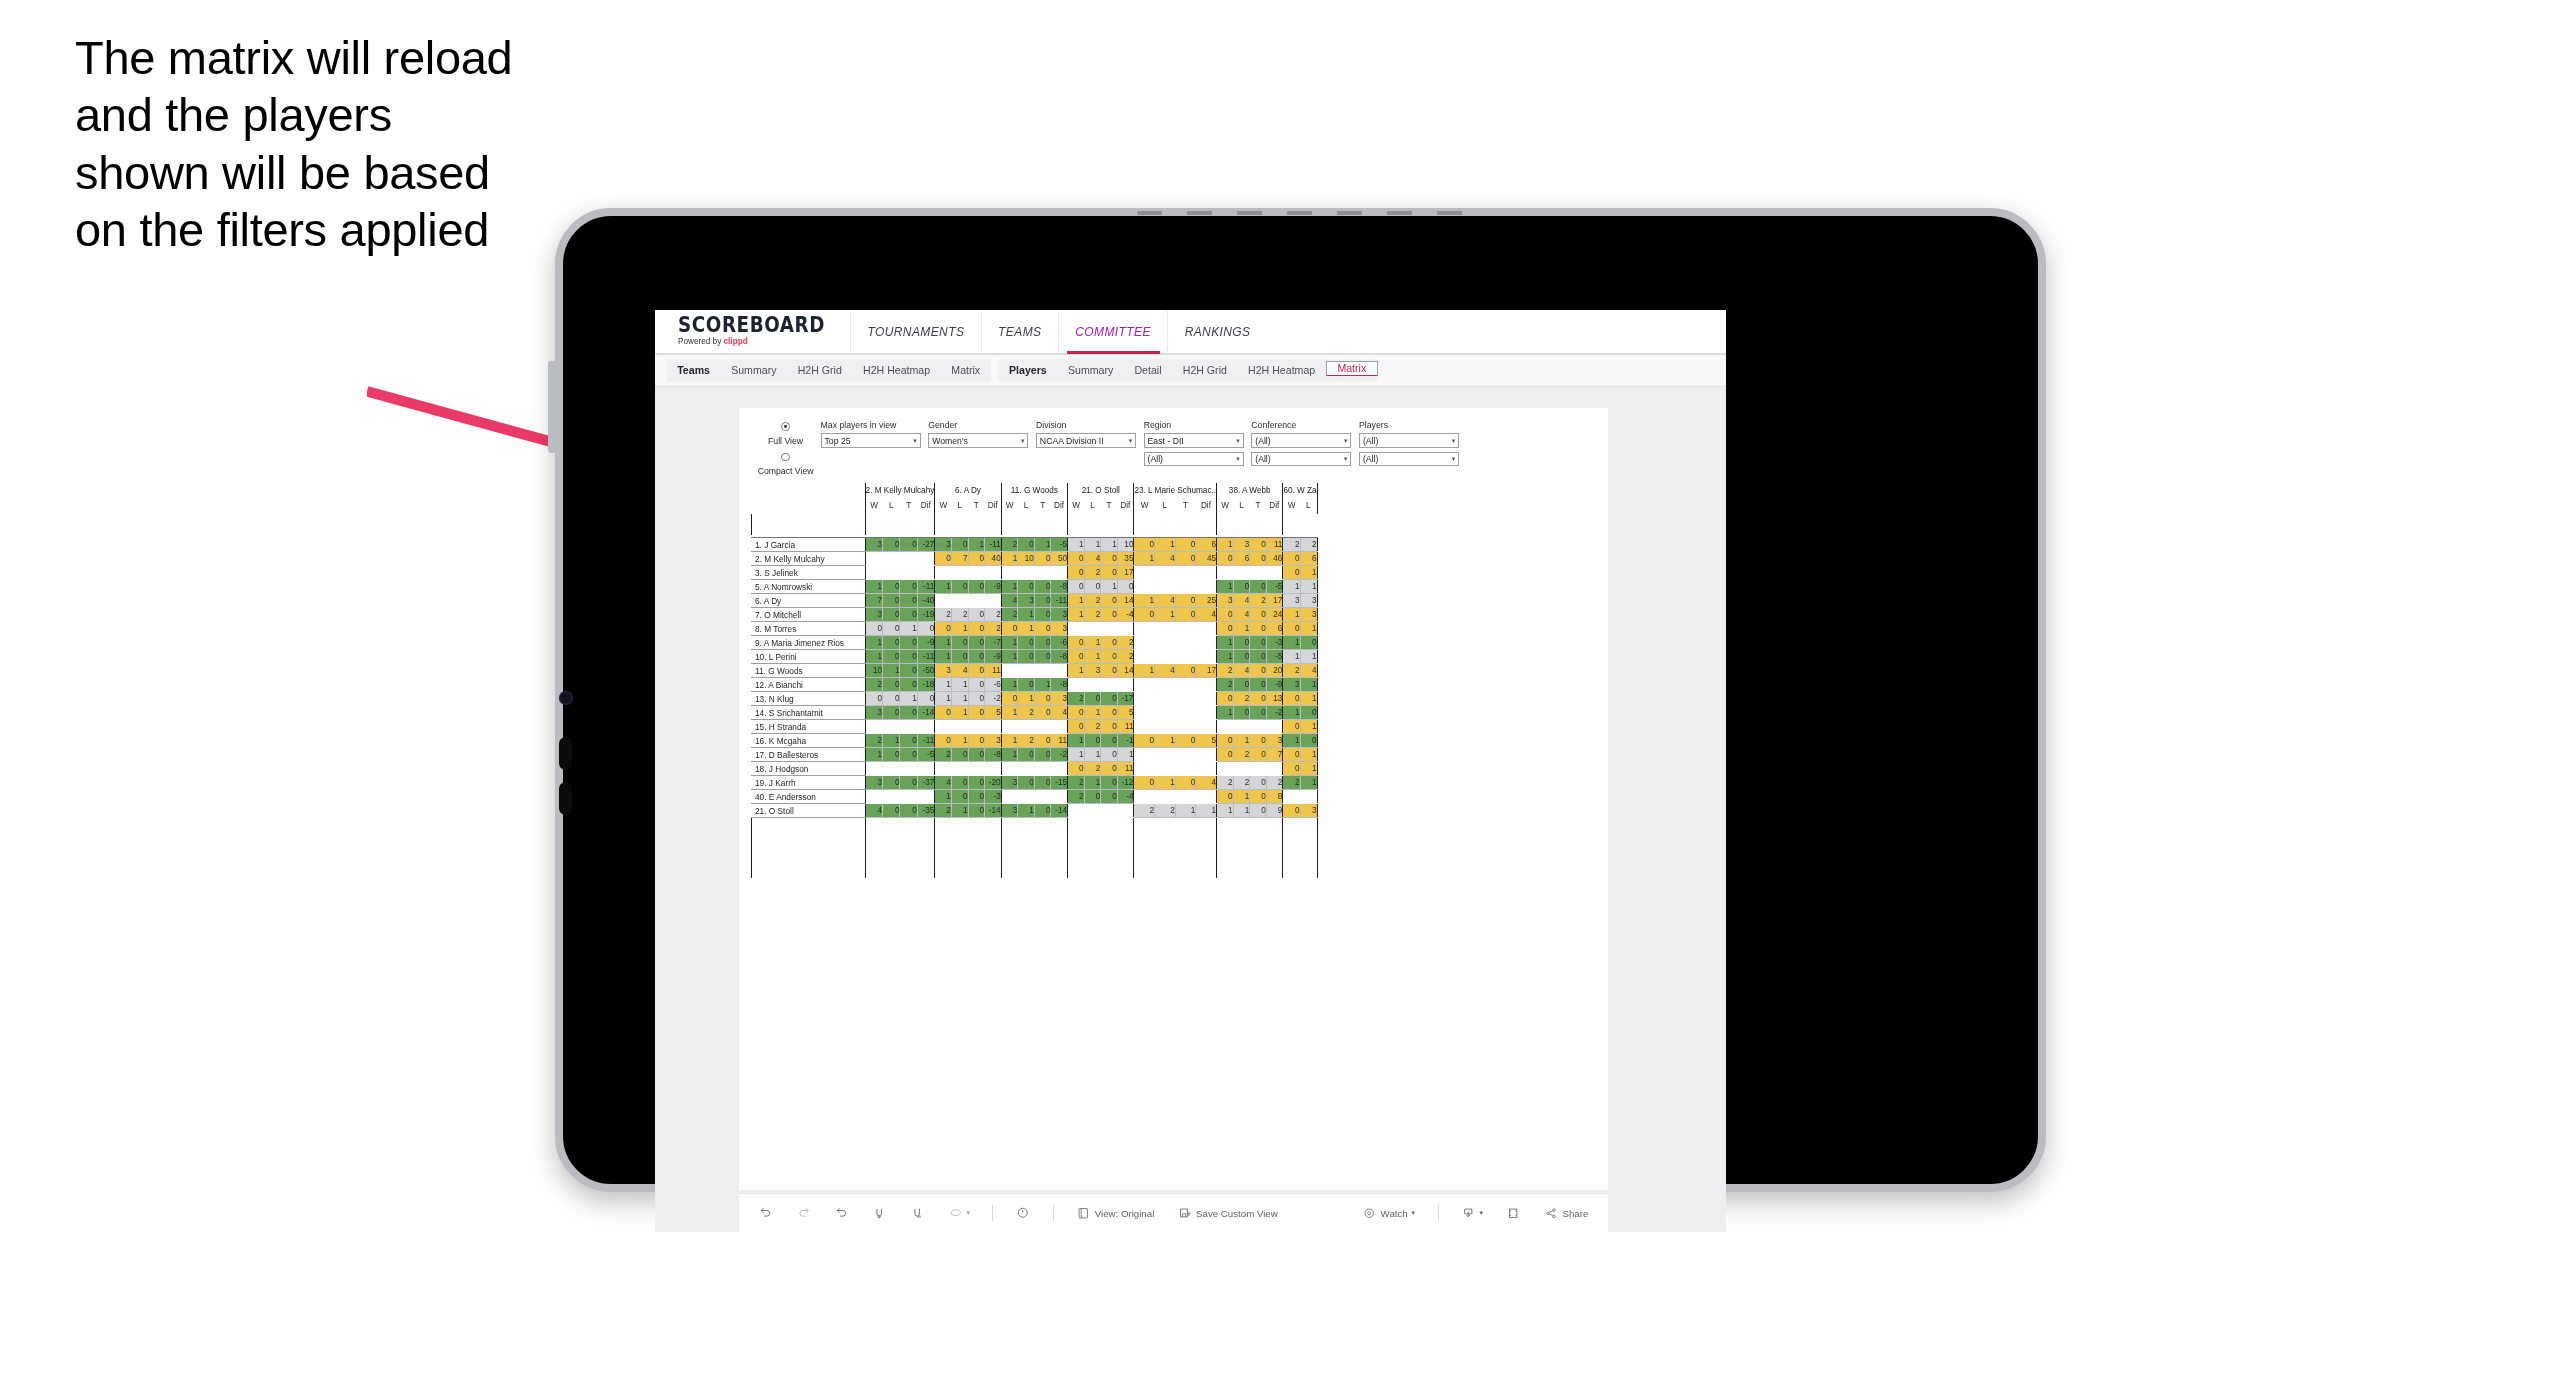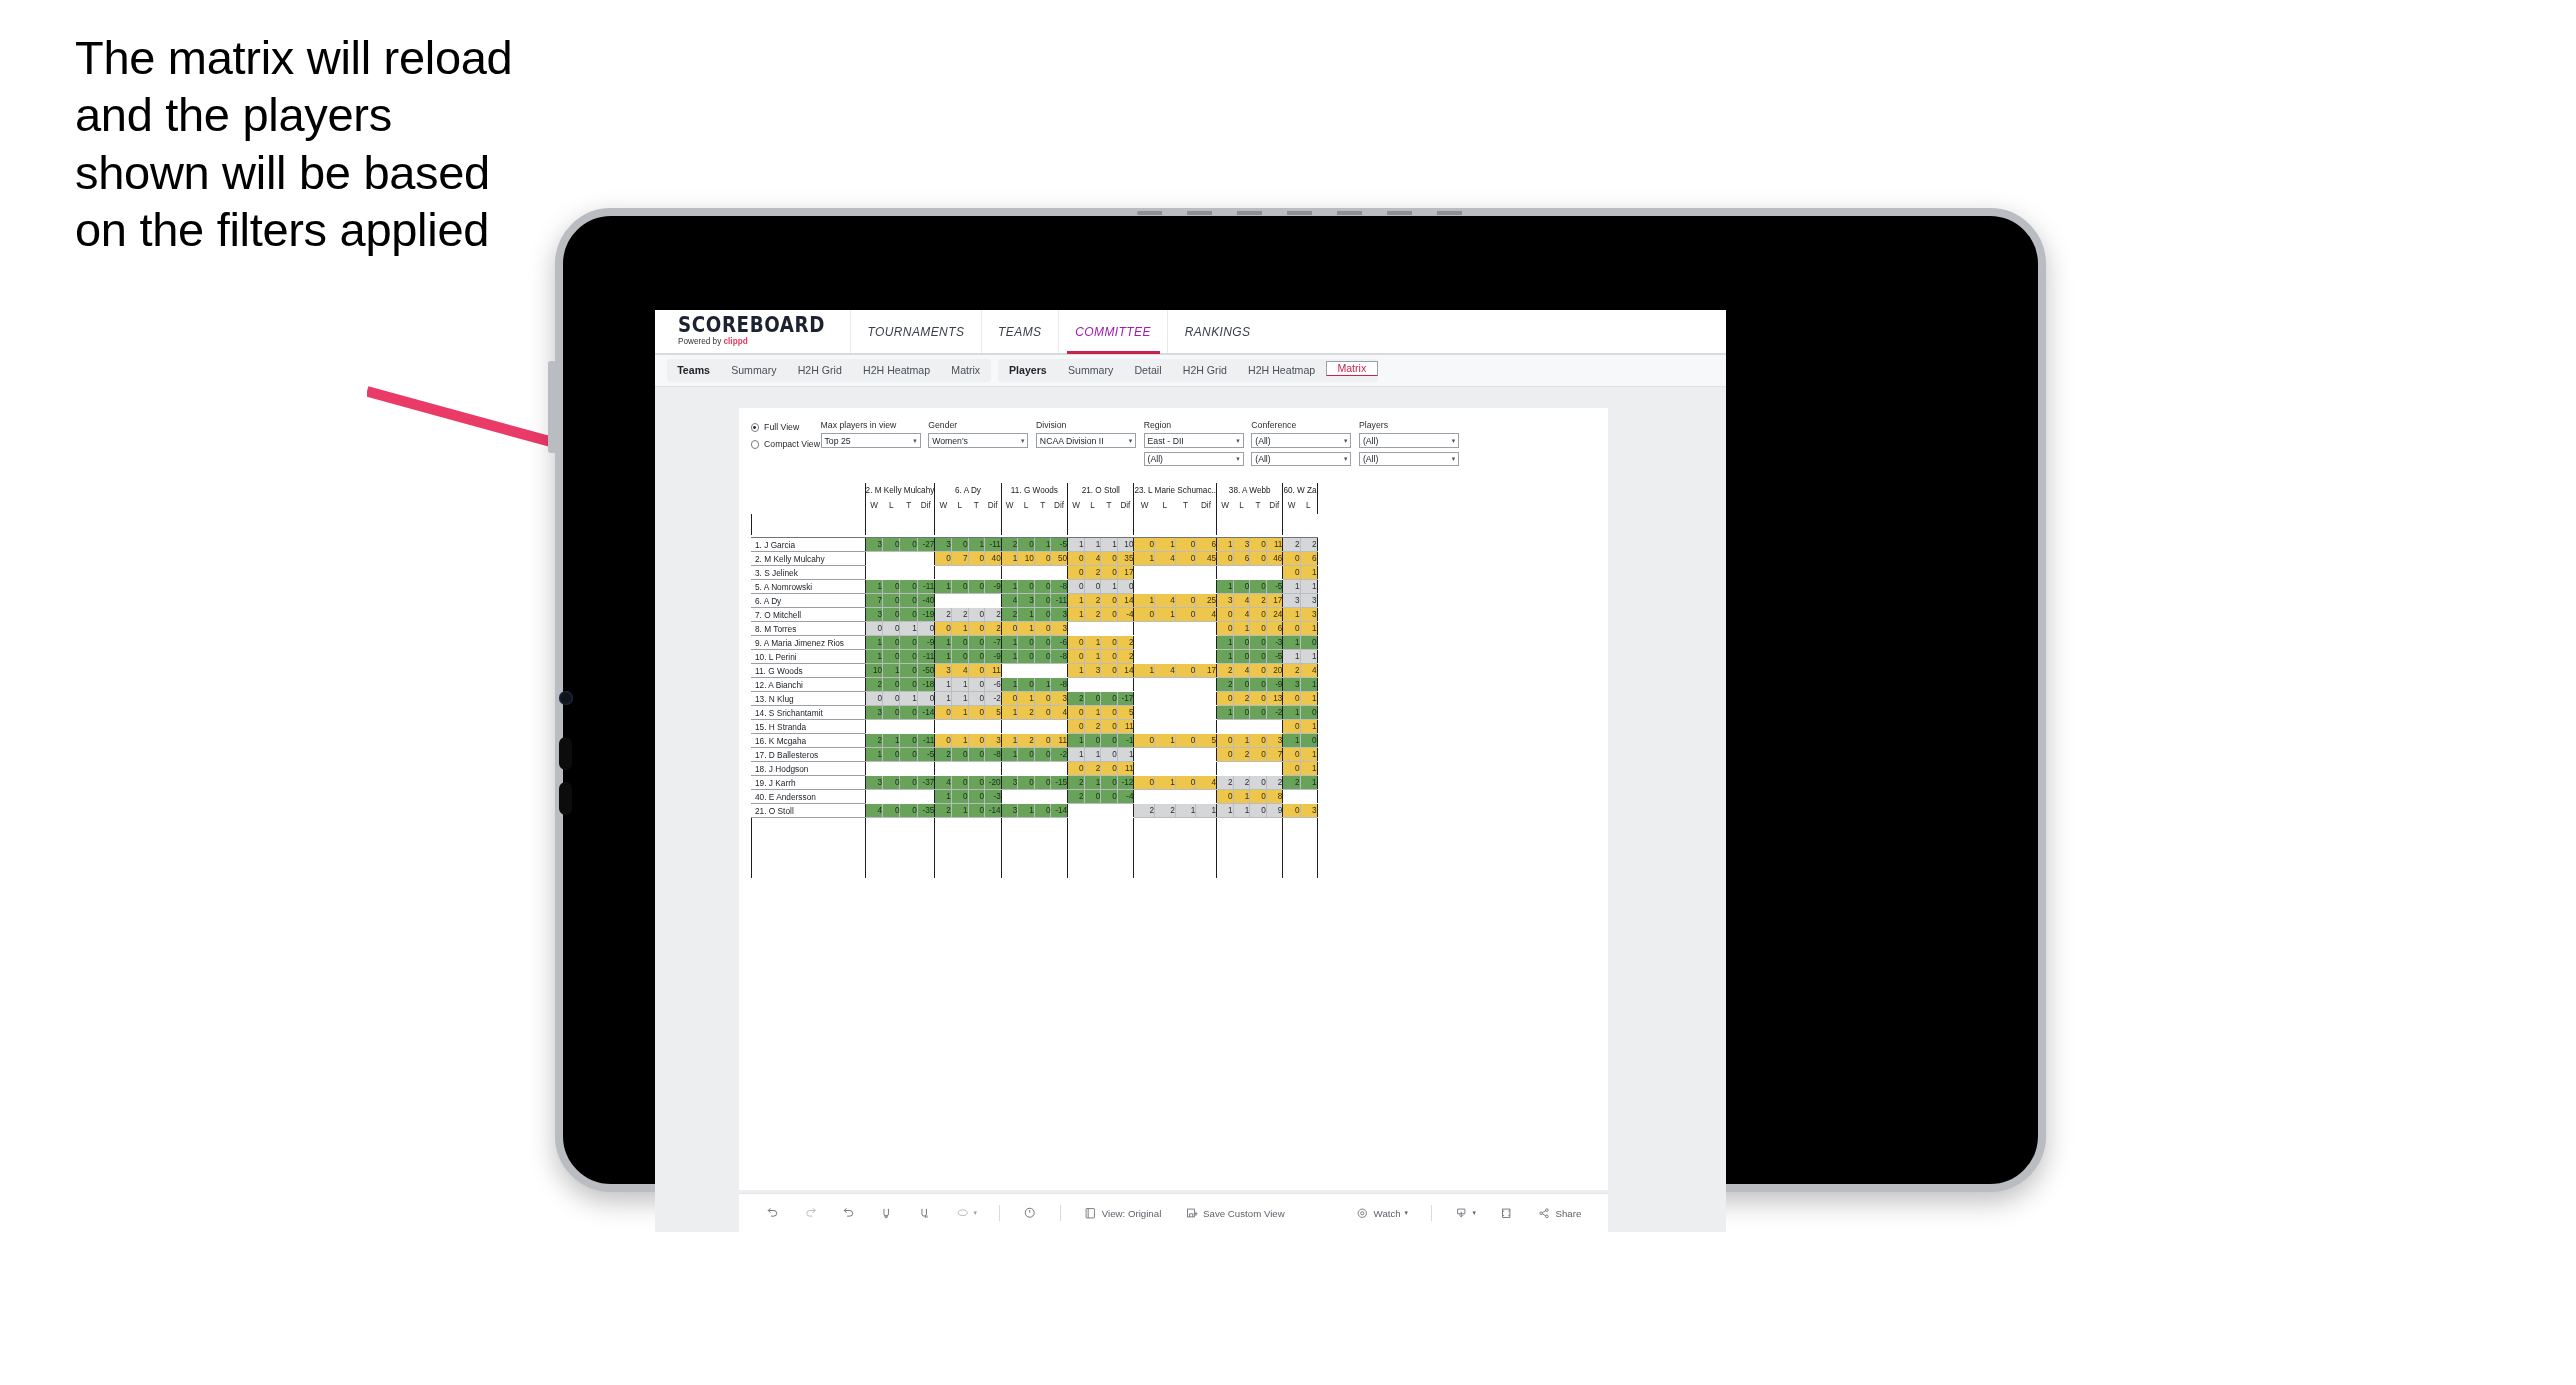--- a/index.html
+++ b/index.html
@@ -88,21 +88,21 @@
   
   #sheet{ position:absolute; left:0; right:0; top:78px; bottom:0; background:#eceef0; }
   #paper{
     position:absolute; left:84px; top:20px; width:869px; bottom:42px;
     background:#ffffff;
   }
 
   
   #filters{ display:flex; padding:11.6px 0 0 11.6px; gap:0; font-size:8.7px; color:#26292d; }
   .viewradio{ width:70px; padding-top:2.9px; }
-  .viewradio .r{ display:flex; align-items:center; gap:4.8px; margin-bottom:6.8px; cursor:pointer; }
+  .viewradio .r{ display:flex; align-items:center; gap:4.8px; margin-bottom:6.8px; cursor:pointer;flex-direction:column; }
   .dot{ width:8.7px; height:8.7px; border-radius:50%; border:1px solid #7a7f86; background:#fff; position:relative; flex:none; }
   .dot.on:after{ content:""; position:absolute; left:1.9px; top:1.9px; width:2.9px; height:2.9px; border-radius:50%; background:#2b2f34; }
   .fgroup{ width:100px; margin-right:7.7px; }
   .fgroup .lbl{ font-size:8.7px; color:#2a2d31; margin-bottom:3.9px; white-space:nowrap; }
   .sel{
     height:14.5px; border:1px solid #9aa0a6; background:#fff; display:flex; align-items:center;
     padding:0 2.9px; font-size:8.7px; color:#1c1f23; margin-bottom:3.9px; justify-content:space-between; cursor:pointer;
   }
   .sel .cap{ overflow:hidden; white-space:nowrap; }
   .sel .car{ font-size:6.8px; color:#555; }
@@ -141,21 +141,21 @@
 
   .footgrid td{ height:60px; border-left:1.4px solid #1d1f22; border-right:1.4px solid #1d1f22; border-bottom:0; }
 
   
   #hscroll{ position:absolute; left:137px; bottom:-12.5px; width:444px; height:8.7px; background:#e2e4e6; border-radius:1px; }
 
   
   #toolbar{
     position:absolute; left:84px; right:0; bottom:0; height:39px; width:869px;
     background:#fff; border-top:1px solid #e3e5e7;
-    display:flex; align-items:center; padding:0 19px; gap:8px; font-size:9.7px; color:#5d6269;
+    display:flex; align-items:center; padding:0 12px; gap:8px; font-size:9.7px; color:#5d6269;
   }
   .tb{ display:flex; align-items:center; gap:3.9px; padding:0 7.7px; cursor:pointer; color:#5d6269; white-space:nowrap; }
   .tbi{ width:14.5px; height:14.5px; display:flex; align-items:center; justify-content:center; }
   .tbsep{ width:1px; height:15.4px; background:#d7d9db; margin:0 6.8px; }
   .sp{ flex:1; }
 </style>
 </head>
 <body>
 
 <div id="annotation">The matrix will reload and the players shown will be based on the filters applied</div>

